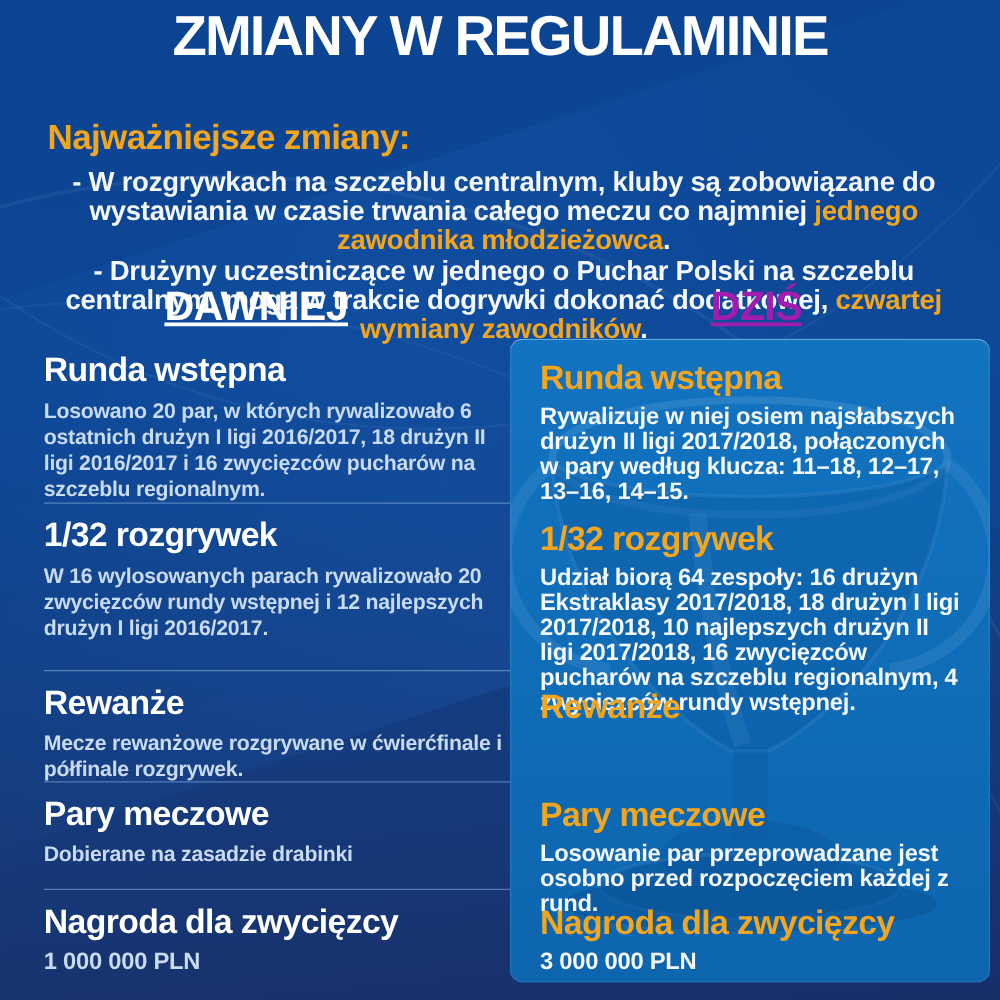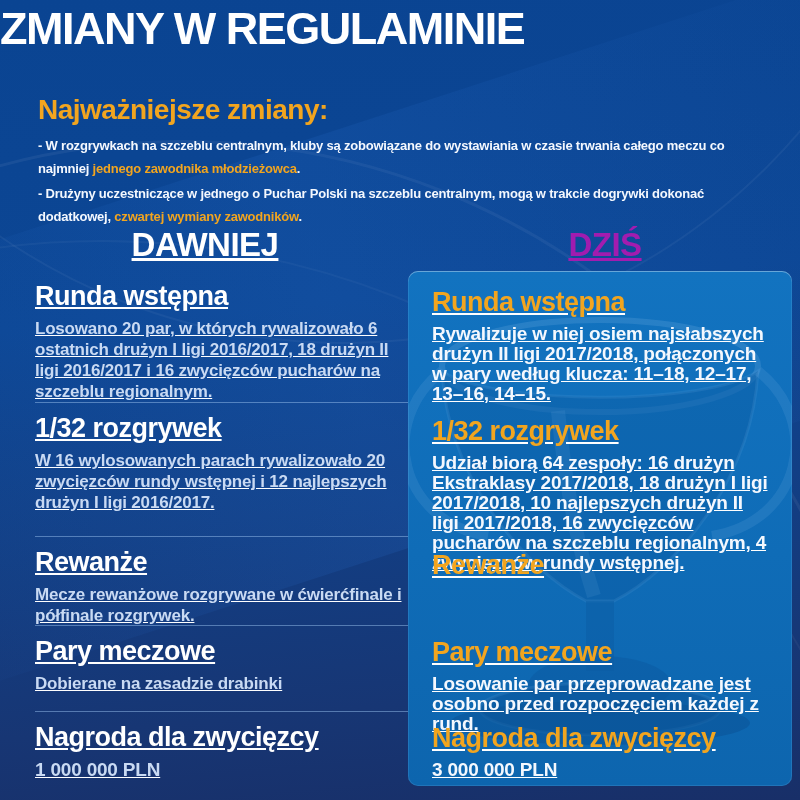--- a/index.html
+++ b/index.html
@@ -11,42 +11,42 @@
   }
   
   .swoosh{position:absolute;border-radius:50%;border:2px solid rgba(255,255,255,0.06);pointer-events:none;}
   .swoosh.s1{width:1400px;height:1400px;left:-520px;top:140px;border-width:3px;}
   .swoosh.s2{width:1600px;height:1600px;left:-700px;top:240px;border-color:rgba(255,255,255,0.045);}
   .swoosh.s3{width:1200px;height:1200px;left:-260px;top:-860px;border-color:rgba(255,255,255,0.05);}
   .band{position:absolute;width:1200px;height:420px;left:-200px;top:120px;
     background:linear-gradient(90deg,rgba(40,110,205,0) 0%,rgba(40,110,205,0.18) 45%,rgba(40,110,205,0) 100%);
     transform:rotate(-18deg);pointer-events:none;}
 
-  .title{position:absolute;top:8px;left:0;width:800px;text-align:left;
+  .title{position:absolute;top:8px;left:0;width:800px;text-align:center;
     font-weight:800;font-size:45px;line-height:41px;letter-spacing:-1.5px;color:#ffffff;}
 
   .intro{position:absolute;top:94px;left:38px;width:730px;}
   .intro-heading{color:#f2a51f;font-weight:800;font-size:28px;letter-spacing:-0.5px;margin:0 0 8px 0;}
-  .intro-point{margin:2px 0 2px 0;font-size:13px;line-height:23px;font-weight:700;letter-spacing:-0.2px;color:#f4f8fe;}
+  .intro-point{margin:2px 0 2px 0;font-size:22px;line-height:23px;font-weight:700;letter-spacing:-0.2px;color:#f4f8fe;text-align:center;}
   .hl{color:#f2a51f;}
 
   .col-headers{position:absolute;top:226px;left:0;width:800px;display:flex;}
   .col-header{font-weight:800;font-size:33px;letter-spacing:-0.5px;text-align:center;text-decoration:underline;}
   .col-header.left{width:410px;color:#ffffff;}
   .col-header.right{width:390px;color:#a21caf;}
 
   .content{position:absolute;top:271px;left:0;width:800px;display:flex;}
   .left-col{margin-left:35px;width:373px;height:515px;display:flex;flex-direction:column;box-sizing:border-box;}
   .right-panel{width:384px;height:515px;box-sizing:border-box;border-radius:10px;position:relative;
     background:linear-gradient(180deg,#1273c0 0%,#0f6cb7 55%,#0d65ae 100%);
     box-shadow:inset 0 1px 0 rgba(255,255,255,0.3), inset 0 0 0 1px rgba(120,190,240,0.18);
     padding:6px 24px 0 24px;display:flex;flex-direction:column;}
   .watermark{position:absolute;inset:0;border-radius:10px;overflow:hidden;pointer-events:none;}
 
-  .section{box-sizing:border-box;padding-top:10px;position:relative;z-index:1;text-decoration:underline;}
+  .section{box-sizing:border-box;padding-top:10px;position:relative;z-index:1;}
   .r1{height:132px;} .r2{height:134px;} .r3{height:89px;} .r4{height:86px;} .r5{height:74px;}
   .left-col .sep{border-bottom:1px solid rgba(150,190,235,0.5);}
 
   .sec-title{font-weight:800;font-size:27px;letter-spacing:-0.5px;line-height:30px;margin:0 0 7px 0;}
   .left-col .sec-title{color:#ffffff;}
   .right-panel .sec-title{color:#f2a51f;}
   .sec-body{margin:0;font-weight:700;letter-spacing:-0.2px;}
   .left-col .sec-body{color:#c9daf3;font-size:17px;line-height:21px;}
   .right-panel .sec-body{color:#f4f8fe;font-size:19px;line-height:20px;}
   .prize{font-size:19px !important;}

